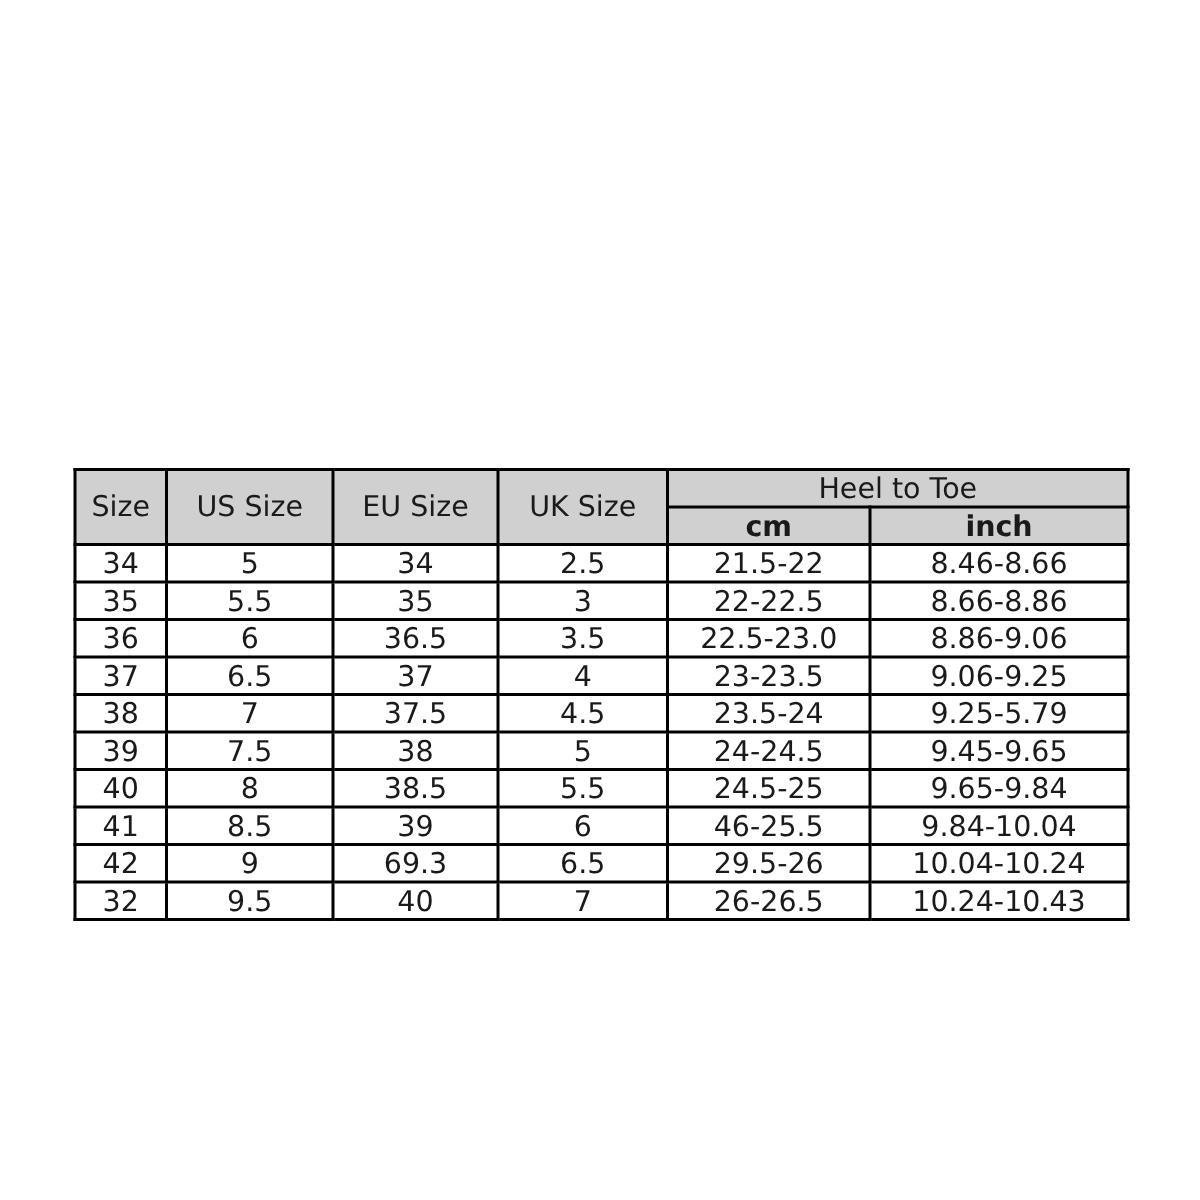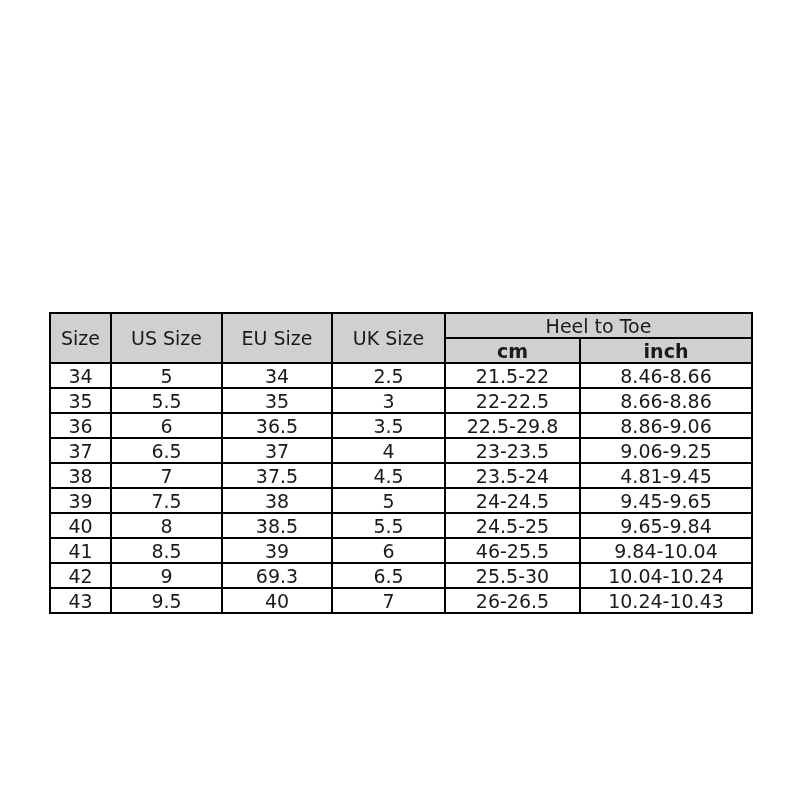--- a/index.html
+++ b/index.html
@@ -67,38 +67,38 @@
         <td>35</td>
         <td>3</td>
         <td>22-22.5</td>
         <td>8.66-8.86</td>
       </tr>
       <tr>
         <td>36</td>
         <td>6</td>
         <td>36.5</td>
         <td>3.5</td>
-        <td>22.5-29.8</td>
+        <td>22.5-23.0</td>
         <td>8.86-9.06</td>
       </tr>
       <tr>
         <td>37</td>
         <td>6.5</td>
         <td>37</td>
         <td>4</td>
         <td>23-23.5</td>
         <td>9.06-9.25</td>
       </tr>
       <tr>
         <td>38</td>
         <td>7</td>
         <td>37.5</td>
         <td>4.5</td>
         <td>23.5-24</td>
-        <td>4.81-9.45</td>
+        <td>9.25-5.79</td>
       </tr>
       <tr>
         <td>39</td>
         <td>7.5</td>
         <td>38</td>
         <td>5</td>
         <td>24-24.5</td>
         <td>9.45-9.65</td>
       </tr>
       <tr>
@@ -115,25 +115,25 @@
         <td>39</td>
         <td>6</td>
         <td>46-25.5</td>
         <td>9.84-10.04</td>
       </tr>
       <tr>
         <td>42</td>
         <td>9</td>
         <td>69.3</td>
         <td>6.5</td>
-        <td>25.5-30</td>
+        <td>29.5-26</td>
         <td>10.04-10.24</td>
       </tr>
       <tr>
-        <td>43</td>
+        <td>32</td>
         <td>9.5</td>
         <td>40</td>
         <td>7</td>
         <td>26-26.5</td>
         <td>10.24-10.43</td>
       </tr>
     </tbody>
 </table>
 
 </body></html>

